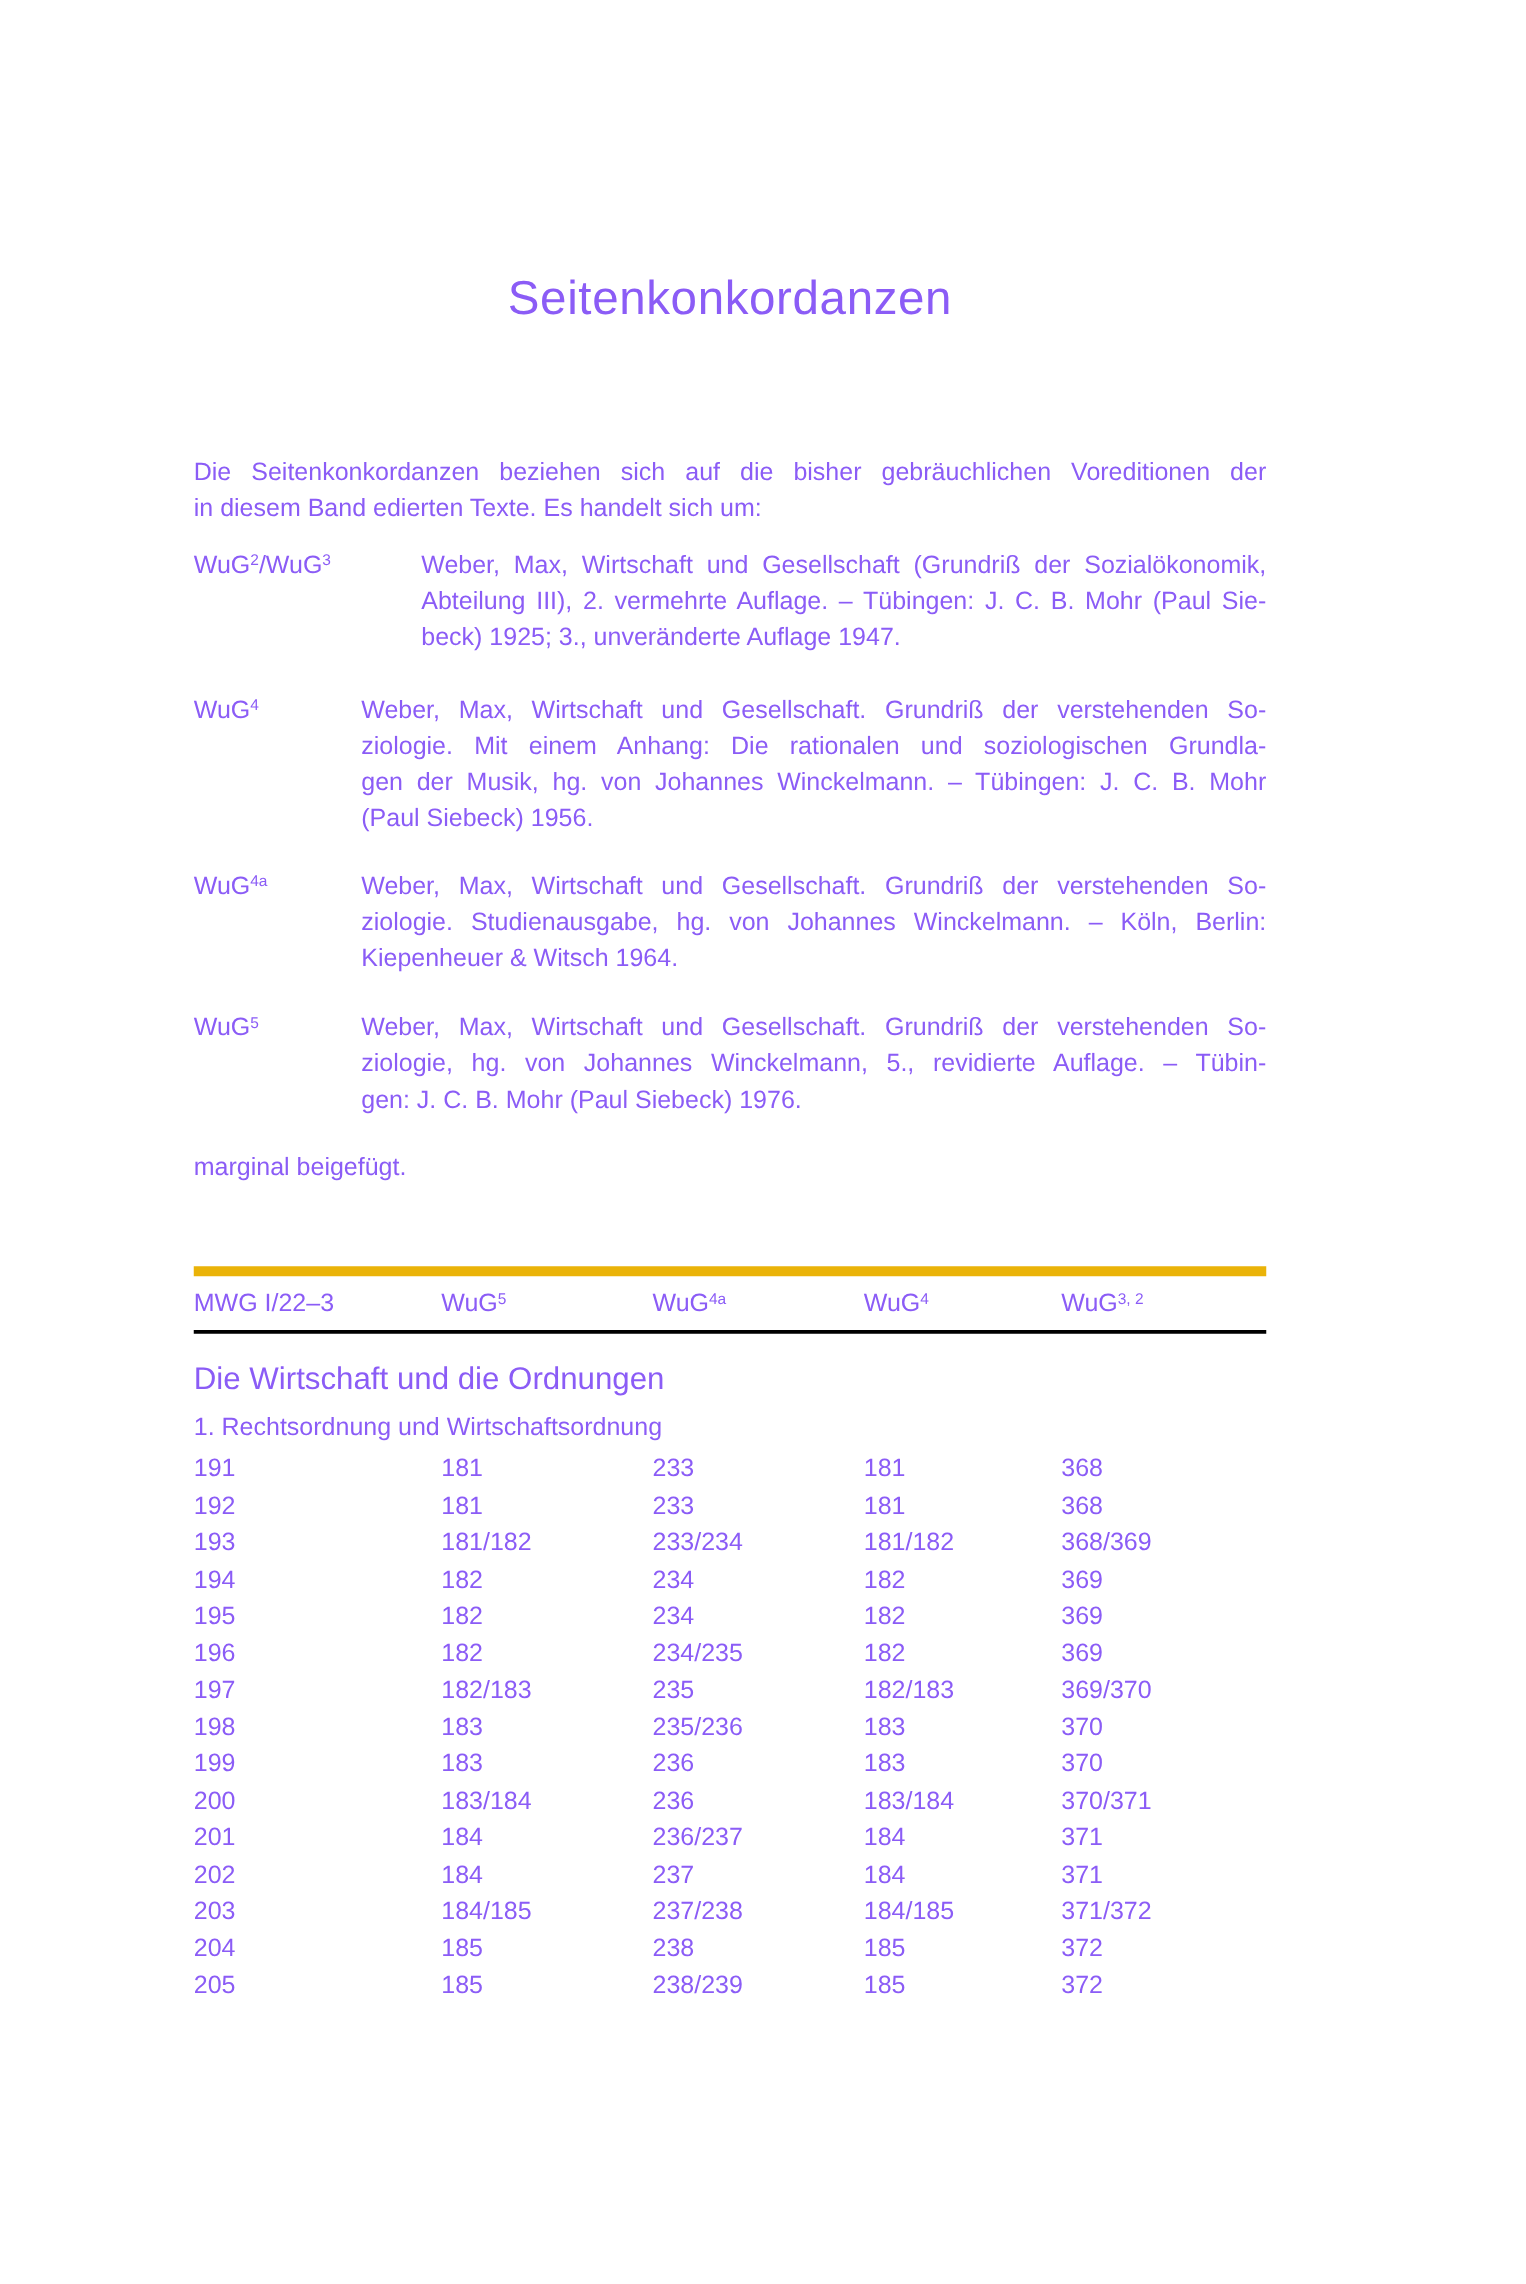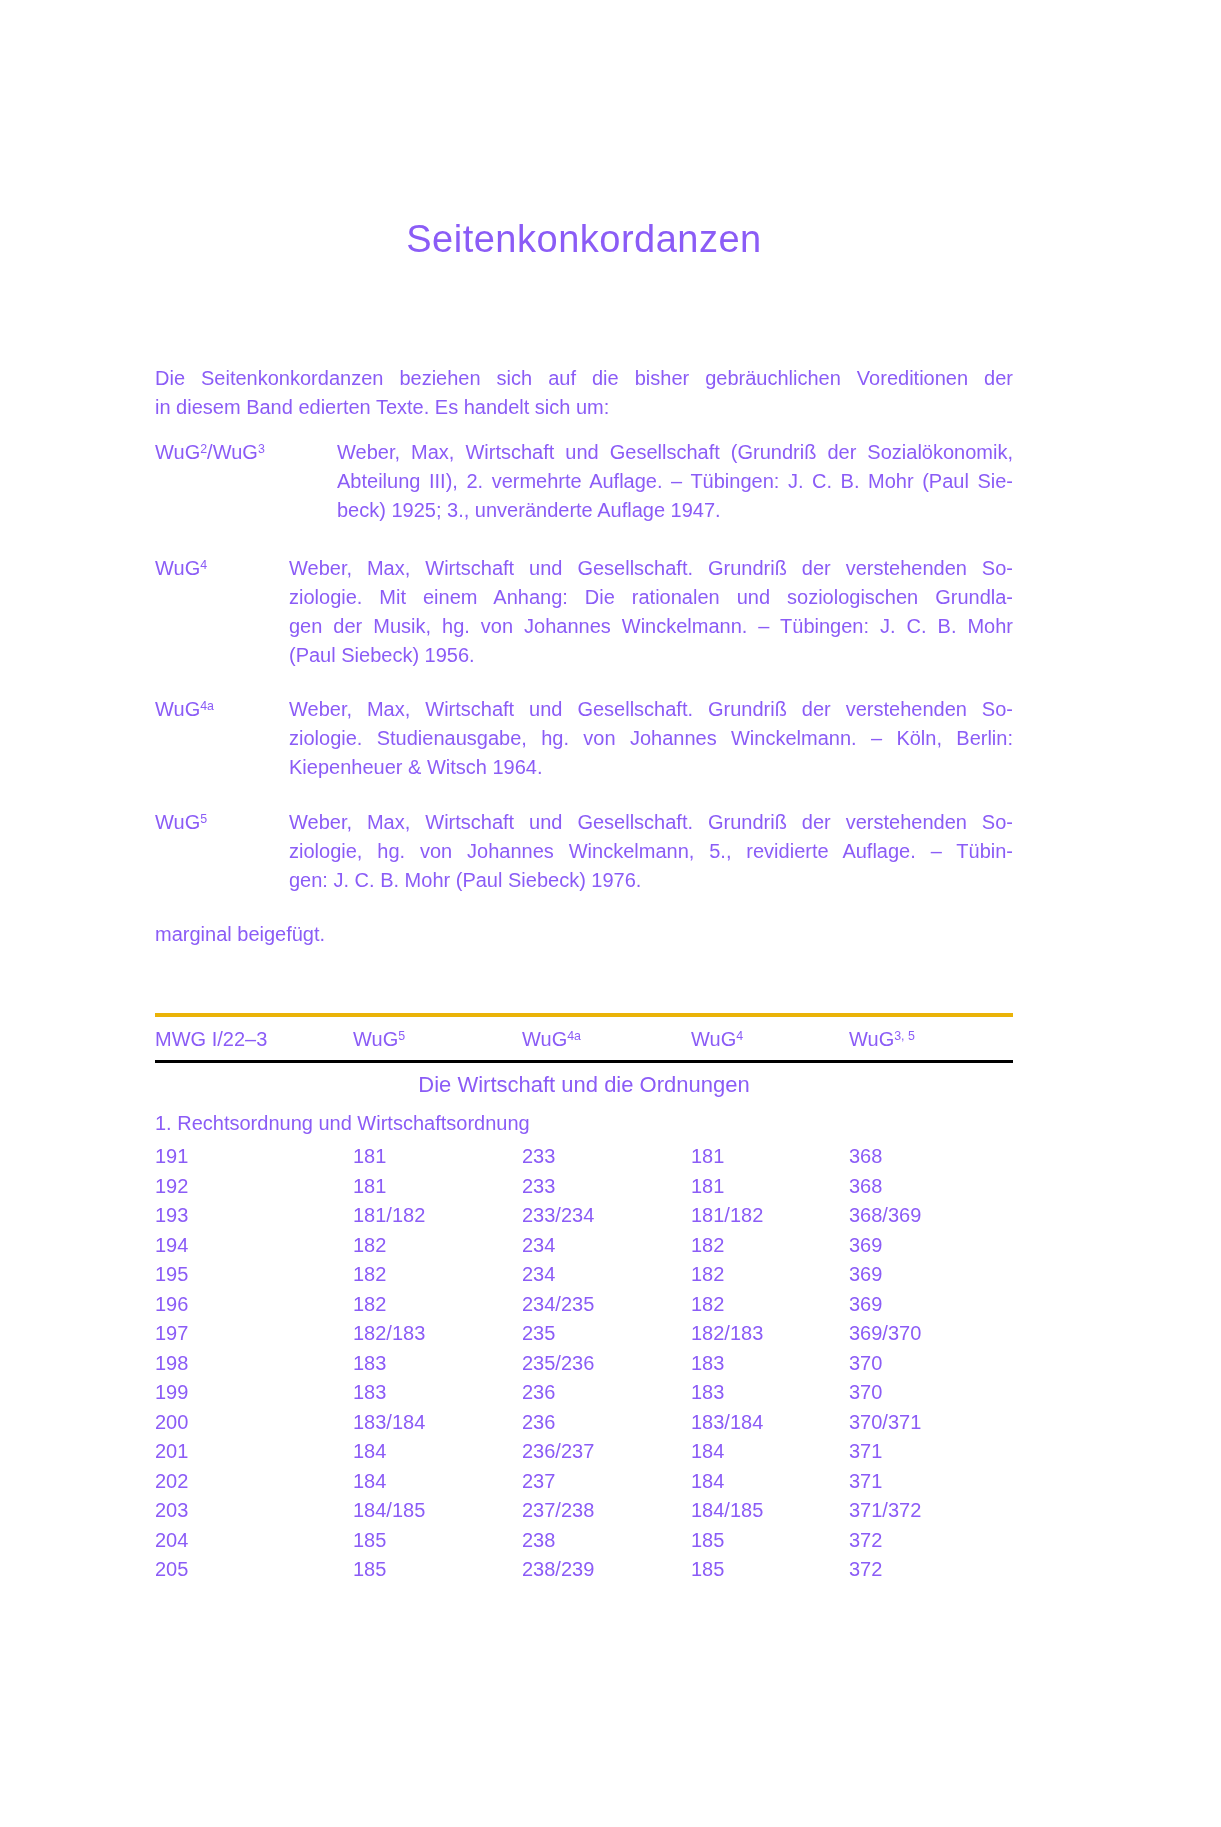--- a/index.html
+++ b/index.html
@@ -50,33 +50,32 @@
     text-align: left;
   }
   sup {
     font-size: 0.62em;
     line-height: 0;
     vertical-align: baseline;
     position: relative;
     top: -0.48em;
   }
   .concordance {
-    border-top: 4px solid #eab308;
+    border-top: 8px solid #eab308;
   }
   .thead-row {
     display: grid;
     grid-template-columns: 198px 169px 169px 158px 1fr;
     padding: 8px 0 6px 0;
     border-bottom: 3px solid #000;
   }
   .section-title {
-    font-size: 22px;
+    font-size: 25px;
     line-height: 33px;
-    margin-top: 5px;
-    text-align: center;
+    margin-top: 20px;
   }
   .subsection-title {
     font-size: 20px;
     line-height: 29px;
     margin-top: 8px;
   }
   .tbody {
     margin-top: 4px;
   }
   .trow {
@@ -139,21 +138,21 @@
     <span class="jlast">marginal beigefügt.</span>
   </div>
 
   <div class="abs concordance" style="top:1013px;">
 
     <div class="thead-row">
       <span class="tc"><span>MWG I/22–3</span><sup></sup></span>
       <span class="tc"><span>WuG</span><sup>5</sup></span>
       <span class="tc"><span>WuG</span><sup>4a</sup></span>
       <span class="tc"><span>WuG</span><sup>4</sup></span>
-      <span class="tc"><span>WuG</span><sup>3, 5</sup></span>
+      <span class="tc"><span>WuG</span><sup>3, 2</sup></span>
     </div>
 
     <div class="section-title">Die Wirtschaft und die Ordnungen</div>
     <div class="subsection-title">1. Rechtsordnung und Wirtschaftsordnung</div>
 
     <div class="tbody">
       <div class="trow">
         <span class="tc">191</span>
         <span class="tc">181</span>
         <span class="tc">233</span>

